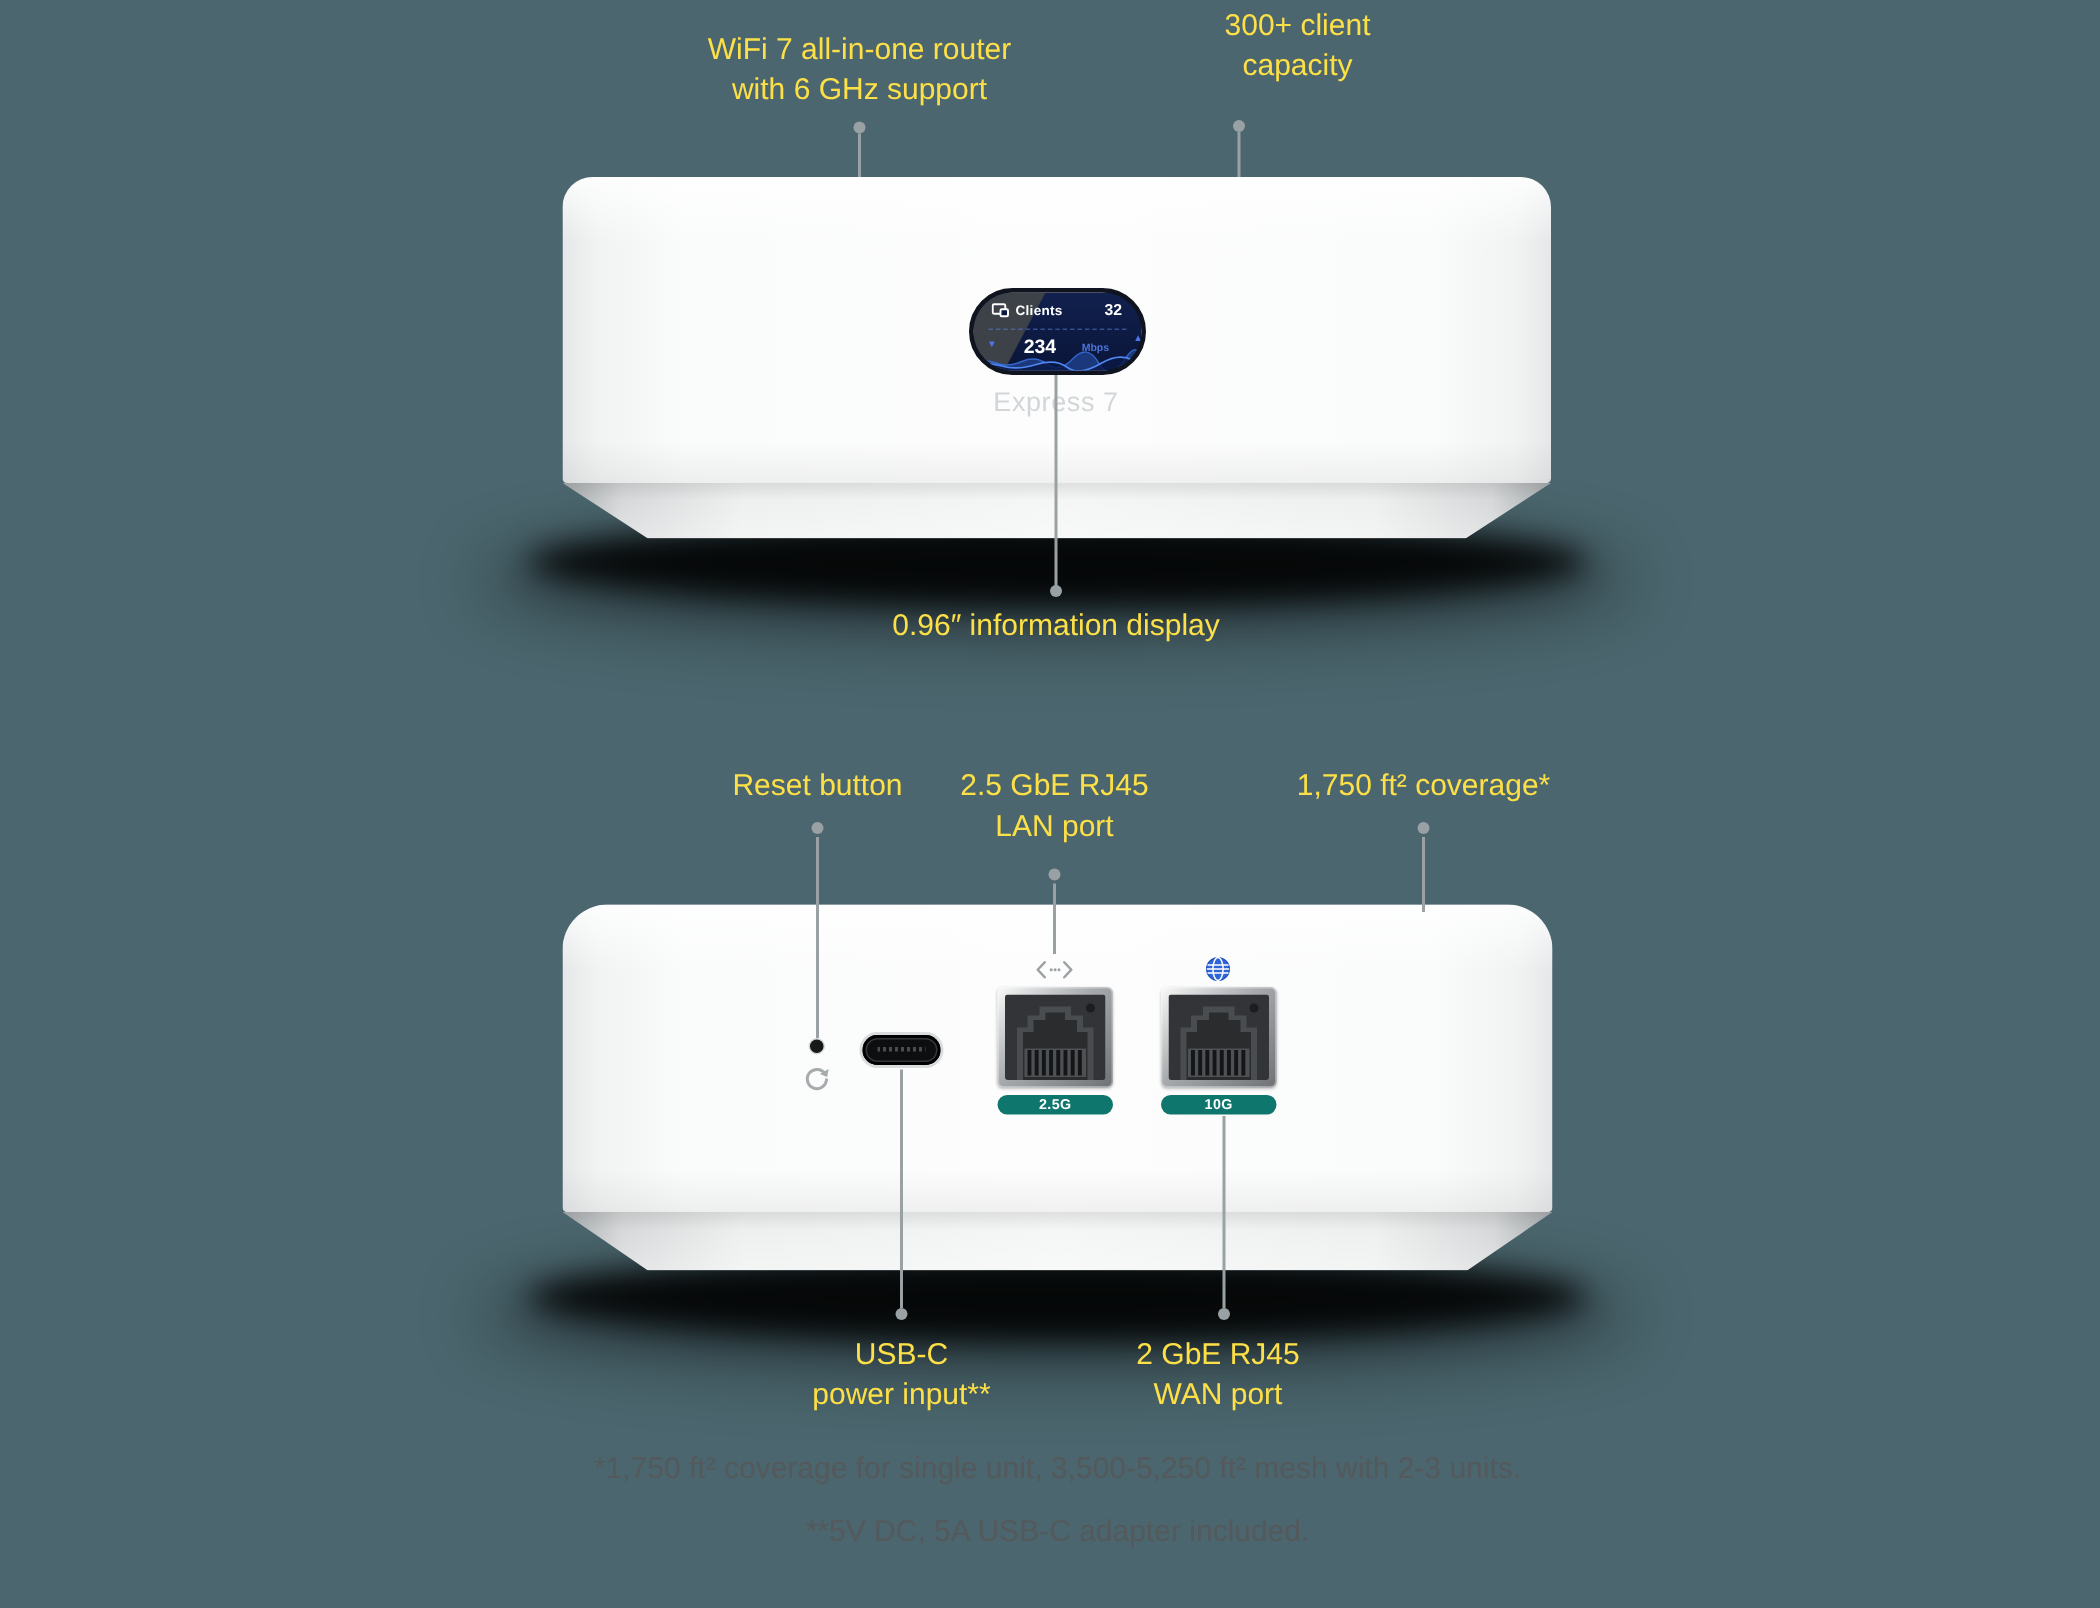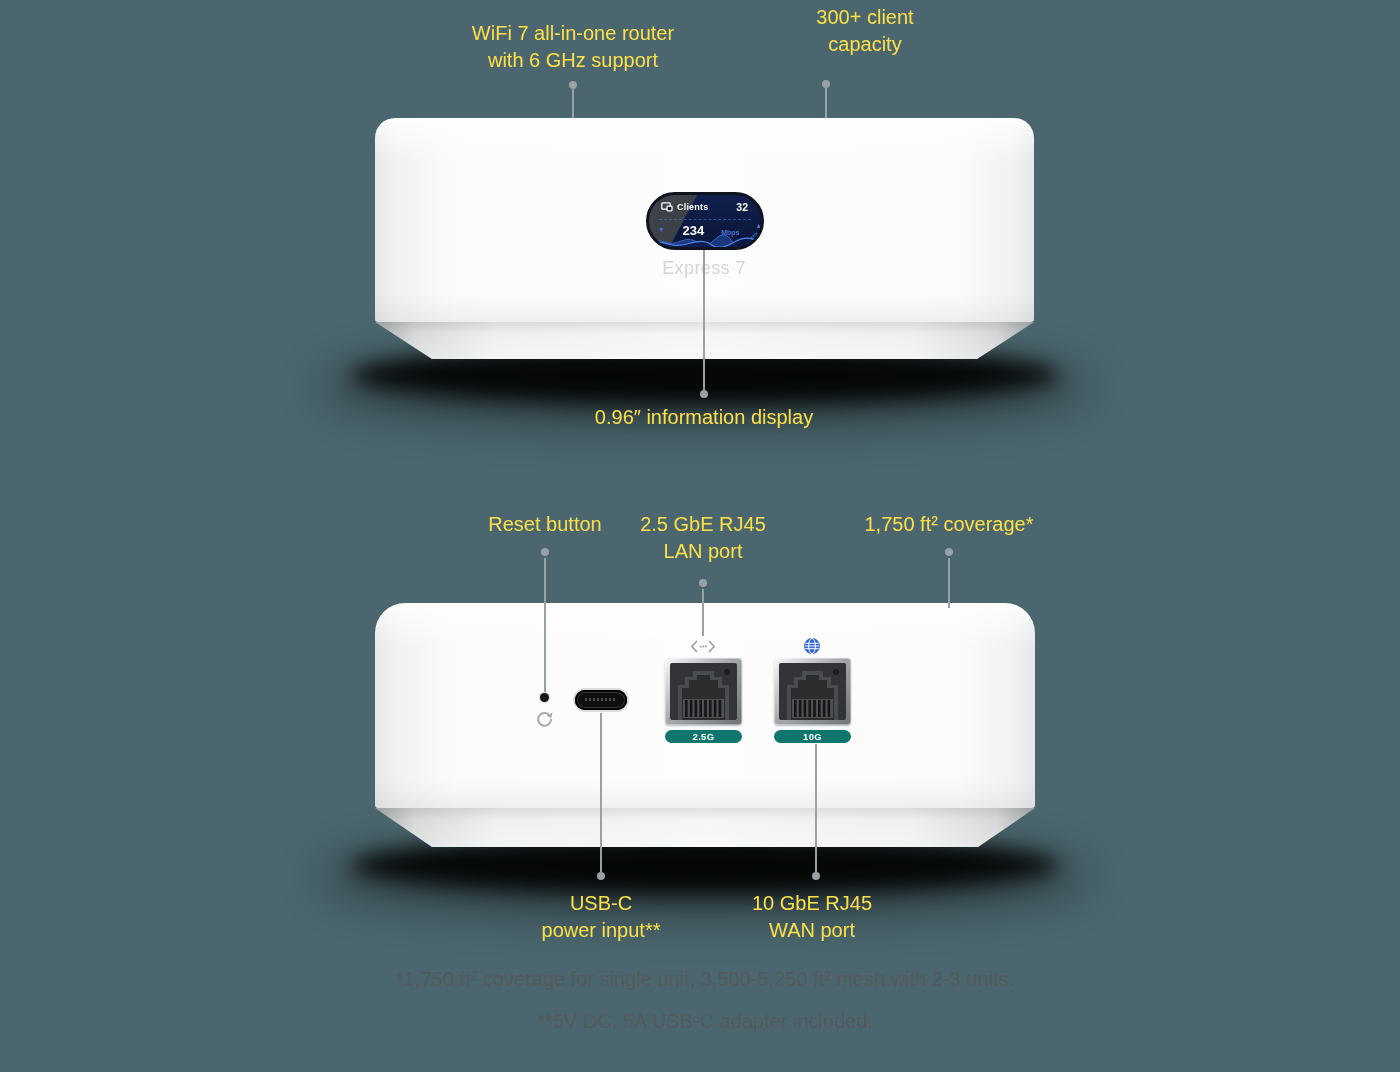--- a/index.html
+++ b/index.html
@@ -236,21 +236,21 @@
     <div class="cline" style="left:600px;top:713px;height:159px;"></div>
     <div class="cdot" style="left:597px;top:872px;"></div>
     <div class="cline" style="left:815px;top:744px;height:128px;"></div>
     <div class="cdot" style="left:812px;top:872px;"></div>
 
     <div class="callout" style="left:601px;top:890px;">
       <div>USB-C</div>
       <div>power input**</div>
     </div>
     <div class="callout" style="left:812px;top:890px;">
-      <div>10 GbE RJ45</div>
+      <div>2 GbE RJ45</div>
       <div>WAN port</div>
     </div>
   </div>
 
   <div class="footnote" style="top:966px;">*1,750 ft² coverage for single unit, 3,500-5,250 ft² mesh with 2-3 units.</div>
   <div class="footnote" style="top:1008px;">**5V DC, 5A USB-C adapter included.</div>
 
 </div>
 
 </body></html>

